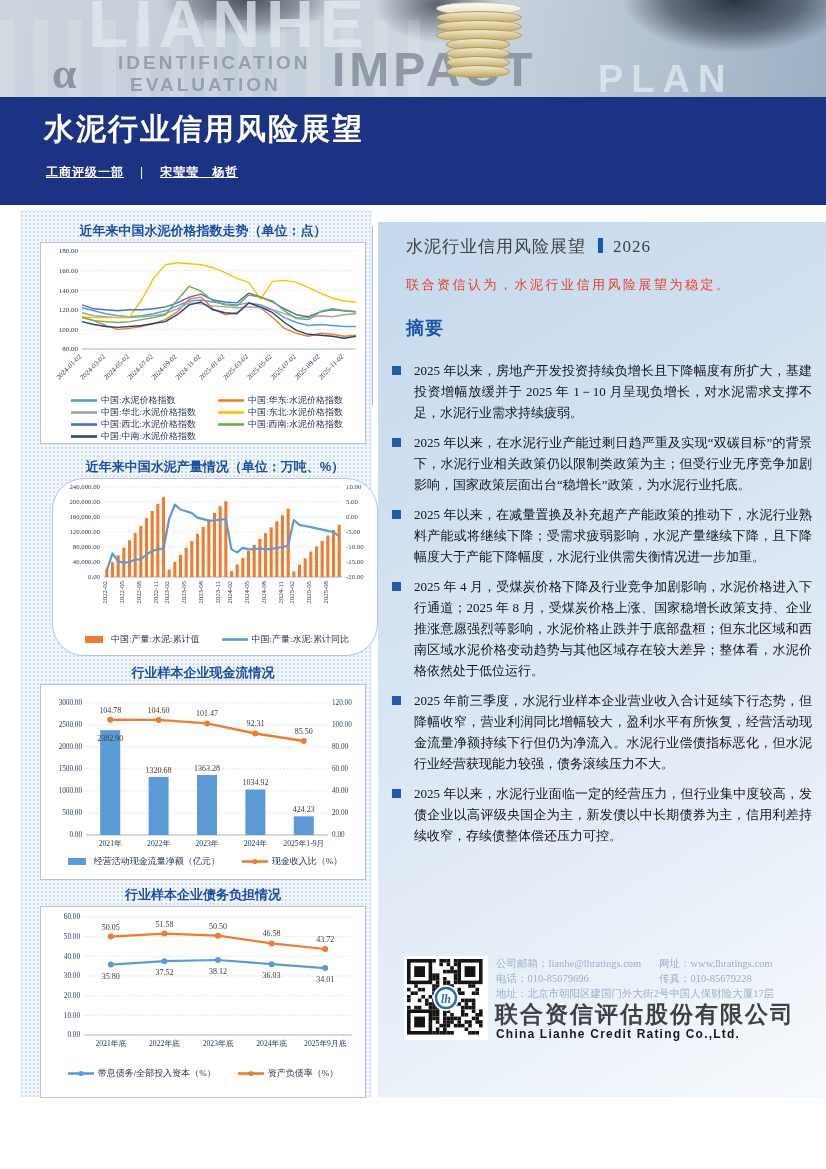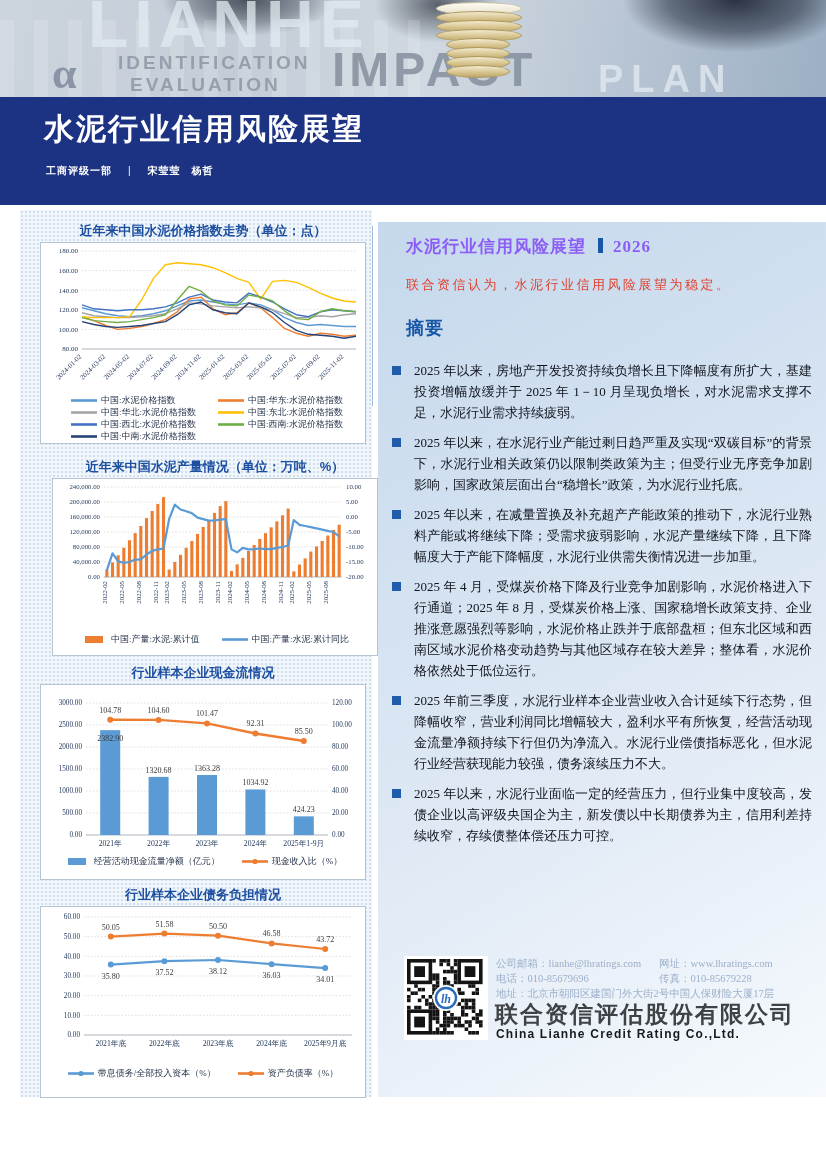--- a/index.html
+++ b/index.html
@@ -26,48 +26,48 @@
     background:repeating-linear-gradient(90deg,rgba(255,255,255,0.14) 0 14px,rgba(255,255,255,0) 14px 34px);}
   .coinstack{left:436px;top:6px;width:86px;}
   .coin{height:11px;border-radius:50%;margin-top:-4px;
     background:linear-gradient(#f2ead0,#d6c28b 60%,#bda76c);border:1px solid #ae9a60;}
   .coin.small{width:62px;margin-left:10px;}
   .coin.top{background:linear-gradient(#fdfbf3,#e9e2cb);border-color:#c9c2a8;}
 
   
   .band{left:0;top:97px;width:826px;height:108px;background:#1c3282;}
   .band-title{left:44px;top:12px;font-size:30px;font-weight:bold;color:#ffffff;letter-spacing:2px;}
-  .band-sub{left:46px;top:67px;font-size:10px;font-weight:bold;color:#ffffff;letter-spacing:1px;}
+  .band-sub{left:46px;top:67px;font-size:12px;font-weight:bold;color:#ffffff;letter-spacing:1px;text-decoration:underline;}
   .band-sub .sep{display:inline-block;margin:0 16px;font-weight:normal;}
 
   
   .left-bg{left:20px;top:210px;width:352px;height:887px;background-color:#f1f6fb;
     background-image:radial-gradient(#cfdff0 0.8px, transparent 0.9px);background-size:4px 4px;}
   .right-panel{left:378px;top:222px;width:448px;height:875px;
     background:linear-gradient(150deg,#c5d8ec 0%,#d4e2f1 35%,#e5edf7 68%,#f6fafd 100%);}
   .divider{left:372px;top:226px;width:1px;height:180px;background:#a3bedd;}
 
   
   .chart-block{left:40px;width:326px;position:absolute;}
   .chart-title{text-align:center;font-size:13px;font-weight:bold;color:#1d4fa1;height:18px;line-height:18px;}
   .chart-box{margin-top:2px;background:#ffffff;border:1px solid #b9c4d2;padding-top:2px;}
   #cb0{top:222px;} #cb0 .chart-box{height:198px;}
-  #cb1{top:458px;padding-left:12px;} #cb1 .chart-box{height:174px;}
+  #cb1{top:458px;padding-left:12px;} #cb1 .chart-box{height:174px;border-radius:32px;}
   #cb2{top:664px;} #cb2 .chart-box{height:192px;}
   #cb3{top:886px;} #cb3 .chart-box{height:188px;}
   .chart-canvas{display:block;margin:0 auto;}
   svg text.tick{fill:#253a5c;font-family:"Liberation Serif","DejaVu Serif",serif;}
   svg text.dlabel{fill:#3b3b3b;font-family:"Liberation Serif","DejaVu Serif",serif;}
   .legend{font-size:9px;color:#1f2d45;font-family:"Liberation Serif","DejaVu Serif",serif;}
   .legend.grid2{display:grid;grid-template-columns:1fr 1fr;justify-items:start;margin:1px 0 11px 30px;row-gap:0;}
   .legend.row{display:flex;justify-content:center;gap:22px;margin-top:2px;}
   .lg-item{display:flex;align-items:center;gap:4px;height:12px;white-space:nowrap;}
 
   
-  .doc-title{left:406px;top:235px;font-size:17px;font-weight:bold;color:#8b5cf6;letter-spacing:1px;}
+  .doc-title{left:406px;top:235px;font-size:17px;font-weight:normal;color:#404040;letter-spacing:1px;}
   .doc-title .vbar{display:inline-block;width:5px;height:15px;background:#1757a8;margin:0 10px 0 12px;transform:translateY(1px);}
   .doc-title .yr{font-family:"Liberation Serif",serif;}
   .opinion{left:406px;top:276px;width:404px;font-family:"Liberation Serif","DejaVu Serif",serif;
     font-size:13px;color:#e2402c;letter-spacing:2.5px;}
   .summary-h{left:406px;top:316px;font-size:18px;font-weight:bold;color:#1757a8;letter-spacing:1px;}
   .bullets{left:392px;top:360px;width:424px;}
   .bullet{display:flex;gap:13px;margin-bottom:9px;}
   .bullet .sq{width:9px;height:9px;background:#1f5cab;margin-top:6px;flex:none;}
   .bullet .txt{font-family:"Liberation Serif","DejaVu Serif",serif;font-size:13px;line-height:21px;
     color:#10141d;text-align:justify;width:398px;}

